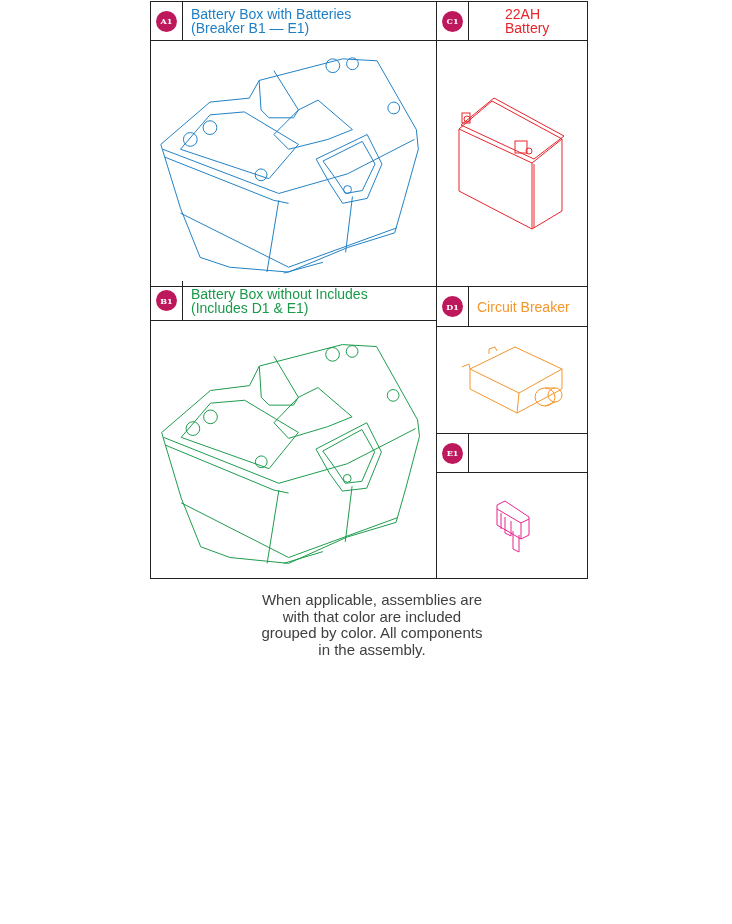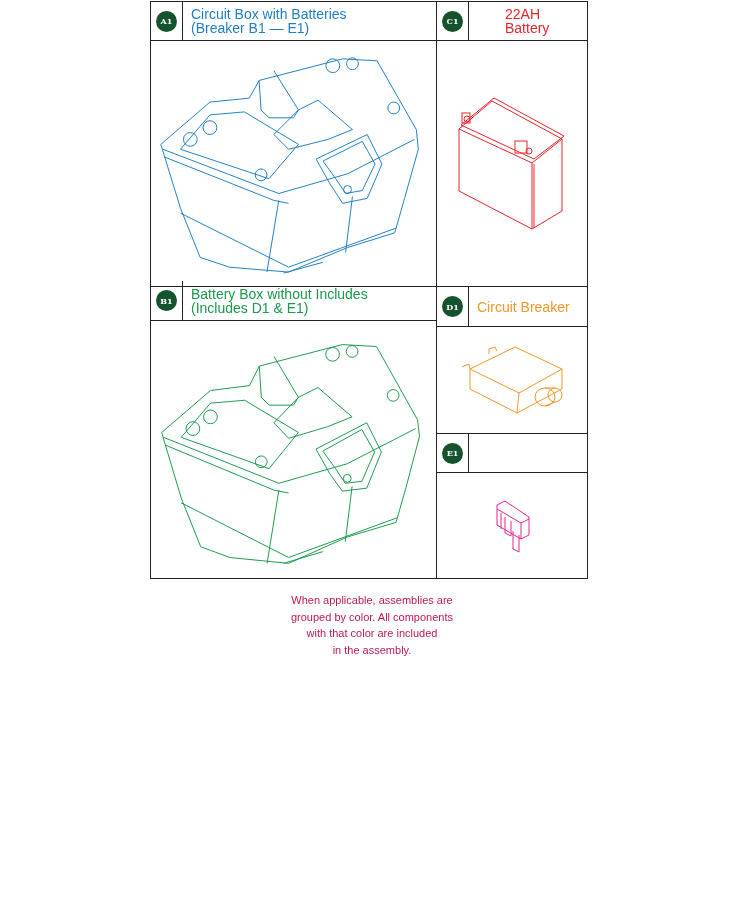--- a/index.html
+++ b/index.html
@@ -1,39 +1,39 @@
 <!DOCTYPE html>
 <html><head>
 <meta charset="utf-8">
 <style>
   html,body{margin:0;padding:0;background:#fff;}
   body{width:732px;height:924px;position:relative;overflow:hidden;font-family:"Liberation Sans",sans-serif;}
   .grid{position:absolute;left:150px;top:1px;width:438px;height:578px;border:1px solid #222;box-sizing:border-box;}
   .cell{position:absolute;box-sizing:border-box;}
   .hdr{position:absolute;box-sizing:border-box;border-bottom:1px solid #222;}
   .badge-wrap{position:absolute;left:0;top:0;bottom:0;width:31px;border-right:1px solid #222;display:flex;align-items:center;justify-content:center;}
-  .badge{width:21px;height:21px;border-radius:50%;background:#14532d;color:#fff;font-size:8px;font-weight:bold;display:flex;align-items:center;justify-content:center;font-family:"DejaVu Serif",serif;}
+  .badge{width:21px;height:21px;border-radius:50%;background:#be185d;color:#fff;font-size:8px;font-weight:bold;display:flex;align-items:center;justify-content:center;font-family:"DejaVu Serif",serif;}
   .label{position:absolute;left:40px;top:0;bottom:0;display:flex;flex-direction:column;justify-content:center;font-size:14px;line-height:14px;}
   .vline{position:absolute;top:0;bottom:0;width:1px;background:#222;}
-  .note{position:absolute;left:240px;top:592px;width:264px;text-align:center;font-size:11px;line-height:16.5px;color:#be185d;}
+  .note{position:absolute;left:240px;top:592px;width:264px;text-align:center;font-size:15px;line-height:16.5px;color:#404040;}
   svg{position:absolute;}
 </style>
 </head>
 <body>
 
 <div class="grid">
 
   <div class="vline" style="left:285px;"></div>
 
   <div class="hdr" style="left:0;top:0;width:285px;height:39px;">
     <div class="badge-wrap">
       <div class="badge">A1</div>
     </div>
     <div class="label" style="color:#1f7fc4;">
-      <span>Circuit Box with Batteries</span>
+      <span>Battery Box with Batteries</span>
       <span>(Breaker B1 — E1)</span>
     </div>
   </div>
 
   <div class="cell" style="left:0;top:39px;width:285px;height:246px;border-bottom:1px solid #222;">
     <svg width="285" height="246" viewBox="0 0 290 250" fill="none" stroke="#1f7fc4" stroke-width="1">
       <path d="M10 105 L60 62 L100 58 L110 40 L195 18 L230 20 L270 90 L272 110 L258 160 L248 195 L200 210 L140 235 L80 230 L50 220 L30 170 Z"></path>
       <path d="M12 110 L130 155 L200 135 L268 100"></path>
       <path d="M14 118 L125 162 L140 165"></path>
       <path d="M130 162 L118 235"></path>
@@ -147,16 +147,16 @@
       <path d="M84 50 L84 66"></path>
       <path d="M68 44 L68 60 L74 63 L74 48"></path>
       <path d="M76 58 L76 76 L82 79 L82 62"></path>
       <path d="M64 40 L64 56"></path>
     </svg>
   </div>
 </div>
 
 <div class="note">
   <div>When applicable, assemblies are</div>
+  <div>with that color are included</div>
   <div>grouped by color. All components</div>
-  <div>with that color are included</div>
   <div>in the assembly.</div>
 </div>
 
 </body></html>

